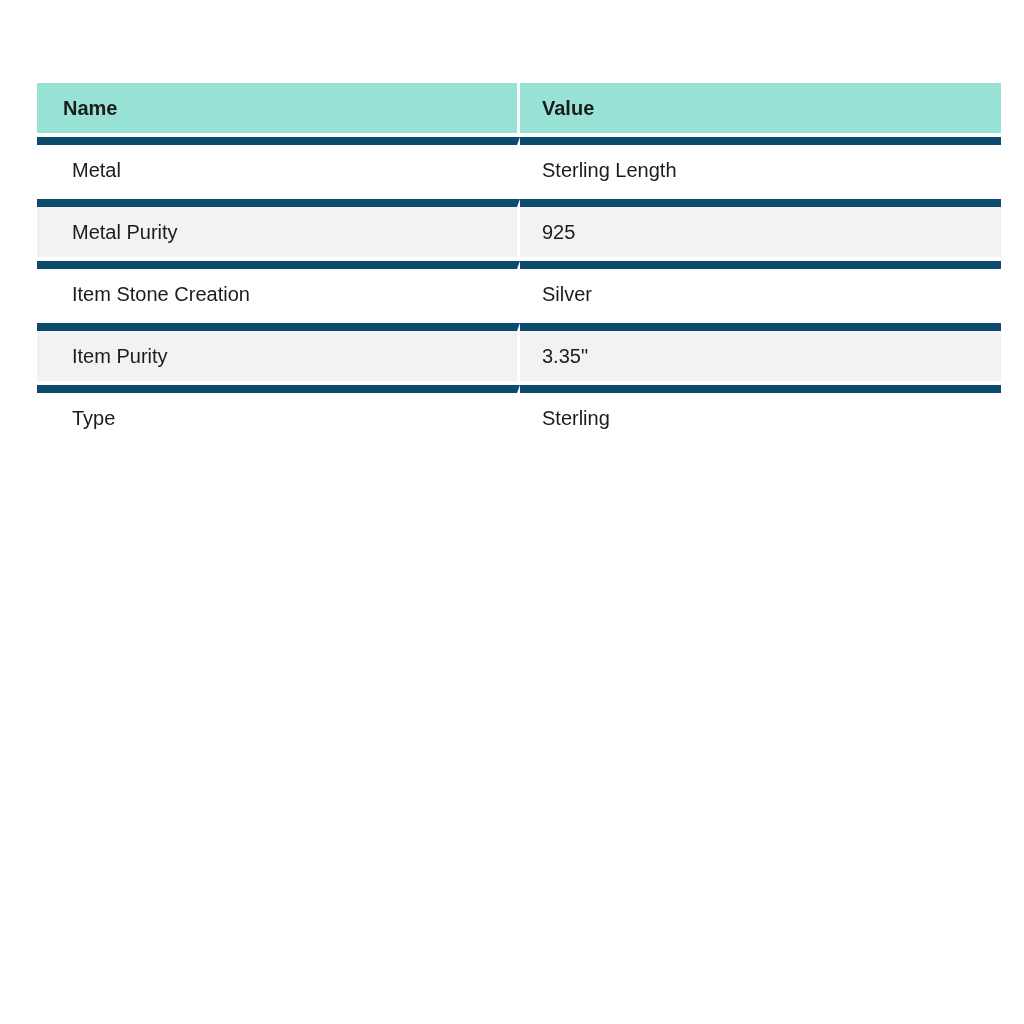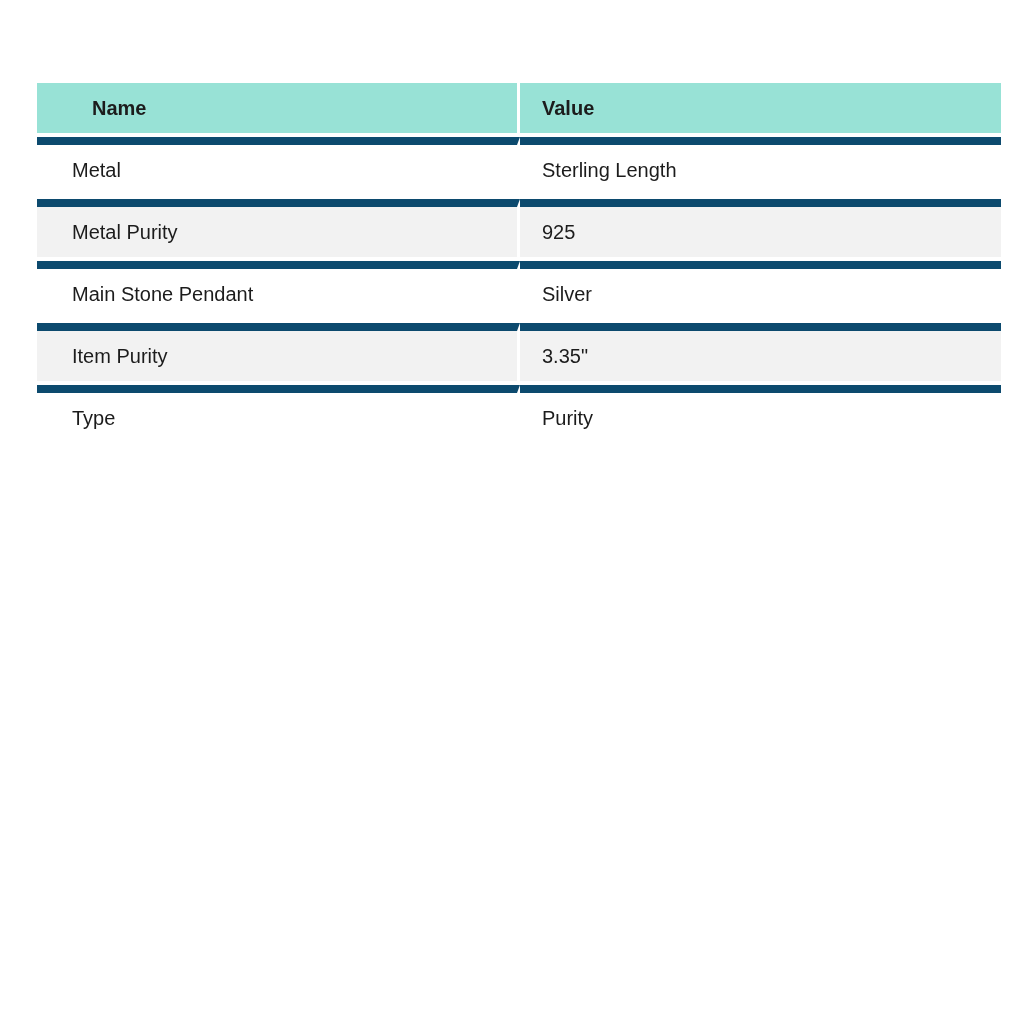--- a/index.html
+++ b/index.html
@@ -24,21 +24,21 @@
   }
   col.col-name  { width: 483px; }
   col.col-value { width: 481px; }
   .spec-table th {
     background: var(--header-bg, #98e2d6);
     color: var(--text-color, #1c1c1c);
     text-align: left;
     font-size: 20px;
     font-weight: 700;
     height: 50px;
-    padding: 0 0 0 55px;
+    padding: 0 0 0 26px;
     vertical-align: middle;
     border-bottom: 4px solid #ffffff;
   }
   .spec-table td {
     background: #ffffff;
     color: var(--text-color, #1c1c1c);
     font-size: 20px;
     font-weight: 400;
     height: 50px;
     padding: 0 0 0 35px;
@@ -76,26 +76,26 @@
     <tbody>
       <tr>
         <td>Metal</td>
         <td>Sterling Length</td>
       </tr>
       <tr>
         <td>Metal Purity</td>
         <td>925</td>
       </tr>
       <tr>
-        <td>Main Stone Pendant</td>
+        <td>Item Stone Creation</td>
         <td>Silver</td>
       </tr>
       <tr>
         <td>Item Purity</td>
         <td>3.35"</td>
       </tr>
       <tr>
         <td>Type</td>
-        <td>Purity</td>
+        <td>Sterling</td>
       </tr>
     </tbody>
   </table>
 </div>
 
 </body></html>

